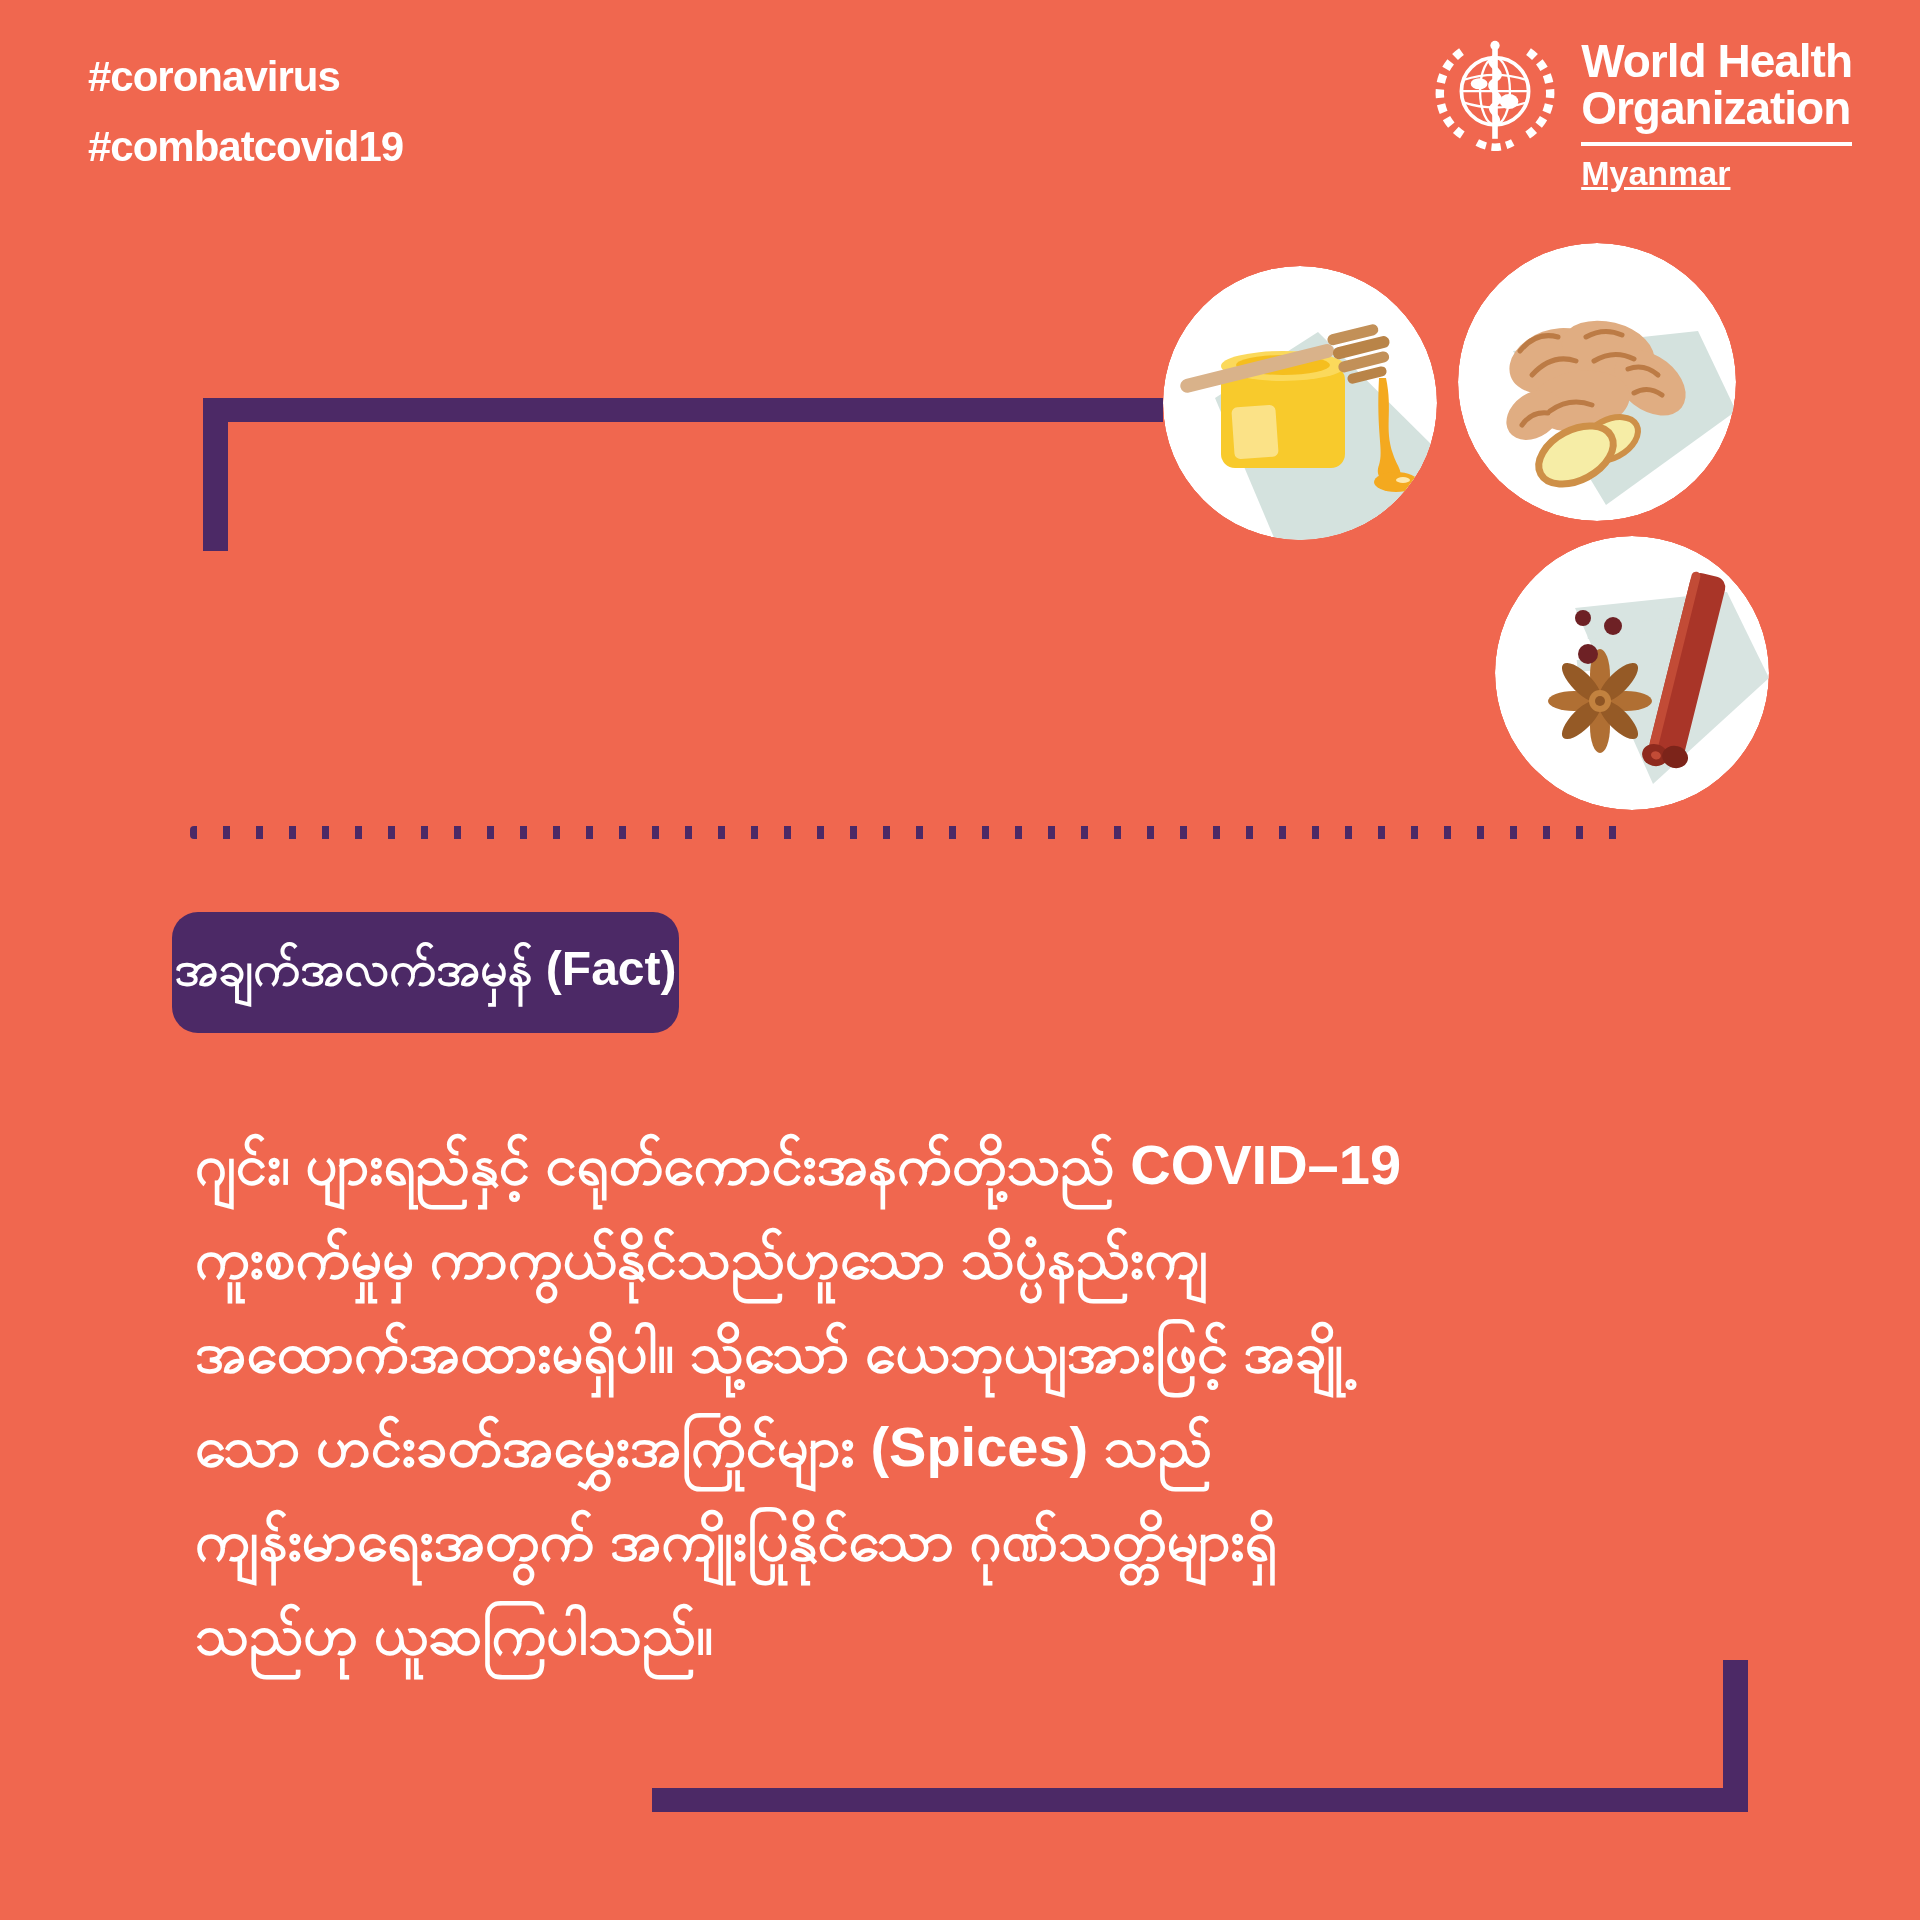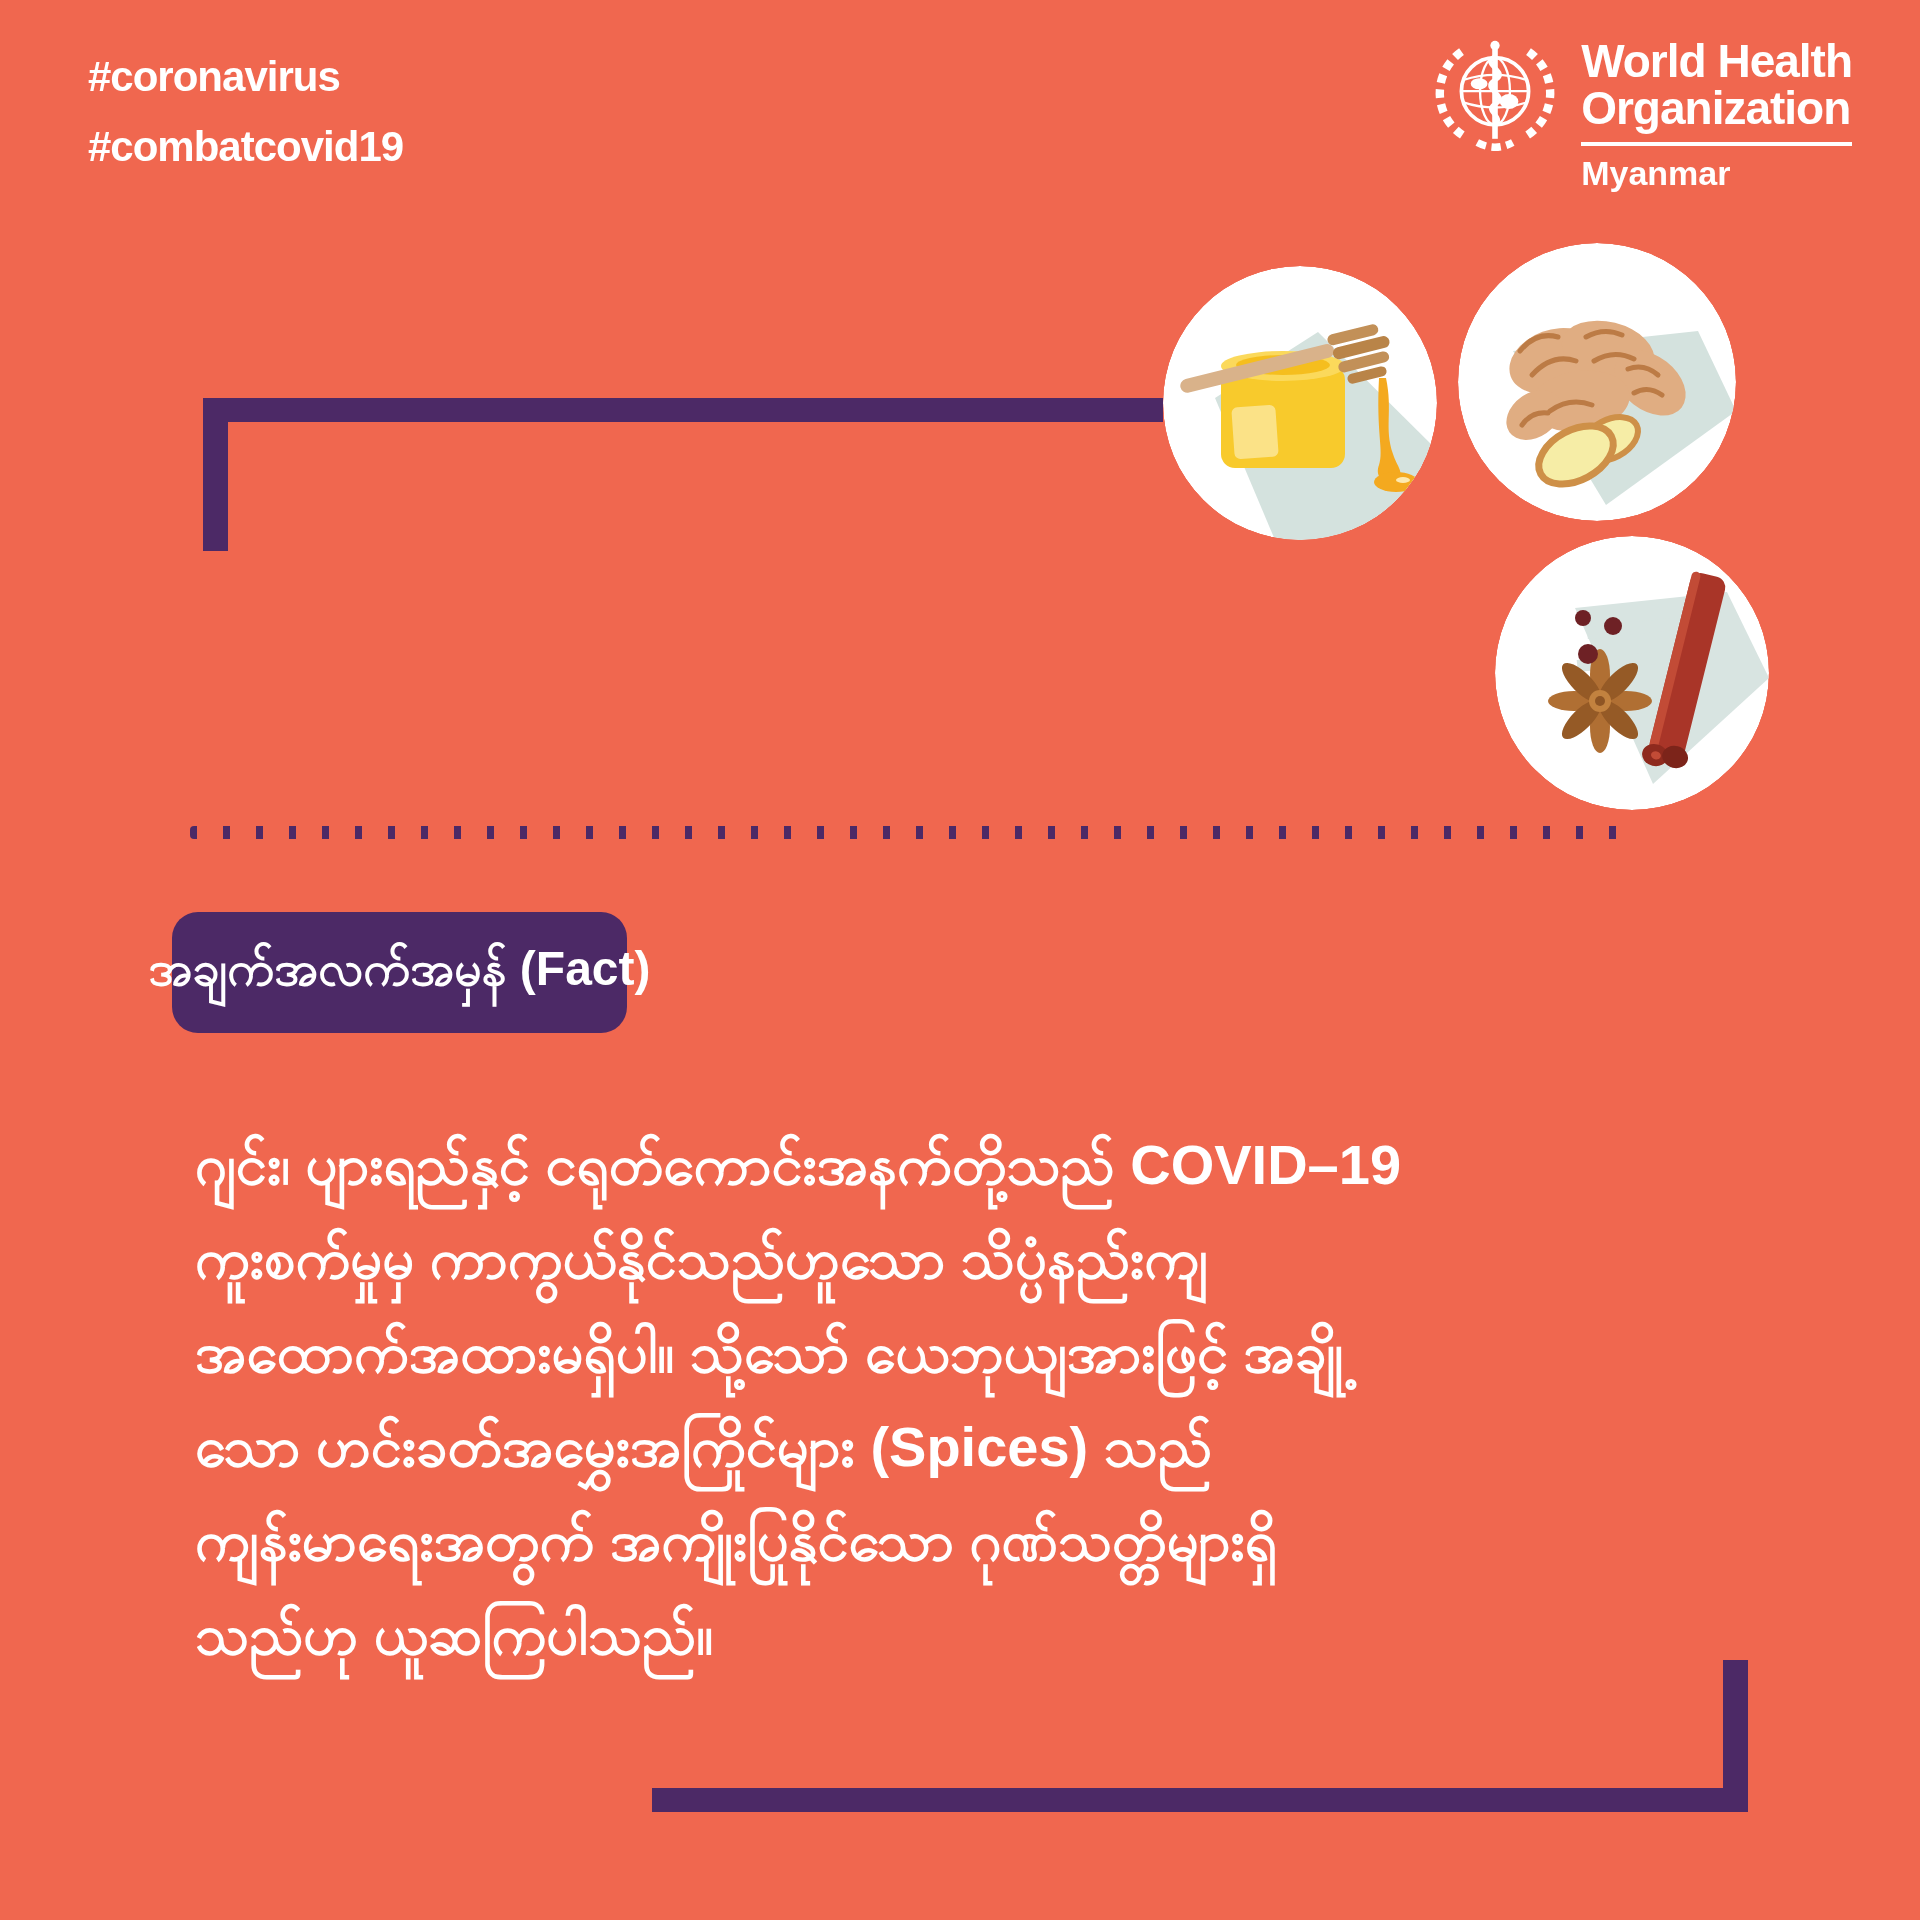--- a/index.html
+++ b/index.html
@@ -15,21 +15,21 @@
     font-size:42px;font-weight:bold;line-height:70px;letter-spacing:-1px;
     color:var(--white,#fff);
   }
   .who-logo{
     position:absolute;right:68px;top:38px;display:flex;align-items:flex-start;gap:16px;
   }
   .who-emblem{width:140px;height:128px;flex:0 0 auto;}
   .who-text{display:flex;flex-direction:column;}
   .who-name{font-size:46px;font-weight:bold;line-height:47px;letter-spacing:-1px;}
   .who-rule{height:4px;background:var(--white,#fff);margin:10px 0 8px 0;width:100%;}
-  .who-country{font-size:34px;font-weight:bold;}
+  .who-country{font-size:34px;font-weight:bold;text-decoration:underline;}
   
   .bar{position:absolute;background:var(--purple,#4C2966);}
   .bracket-top-h{left:203px;top:398px;width:960px;height:24px;}
   .bracket-top-v{left:203px;top:398px;width:25px;height:153px;}
   .bracket-bottom-h{left:652px;top:1788px;width:1096px;height:24px;}
   .bracket-bottom-v{left:1723px;top:1660px;width:25px;height:152px;}
   
   .circle{position:absolute;border-radius:50%;overflow:hidden;}
   .circle svg{display:block;width:100%;height:100%;}
   .circle-honey{left:1163px;top:266px;width:274px;height:274px;}
@@ -42,21 +42,21 @@
   }
   
   .dotted-divider{
     position:absolute;left:190px;top:826px;width:1445px;height:13px;
     background:repeating-linear-gradient(90deg,
       var(--purple,#4C2966) 0 7px, transparent 7px 33px);
     border-radius:4px;
   }
   
   .fact-badge{
-    position:absolute;left:172px;top:912px;width:455px;height:121px;
+    position:absolute;left:172px;top:912px;width:507px;height:121px;
     background:var(--purple,#4C2966);border-radius:26px;
     display:flex;align-items:center;justify-content:center;
     font-size:48px;font-weight:bold;color:var(--white,#fff);
     padding:0 18px;box-sizing:border-box;white-space:nowrap;
   }
   
   .body-text{
     position:absolute;left:195px;top:1118px;width:1590px;
     font-size:56px;font-weight:bold;line-height:94px;
   }

